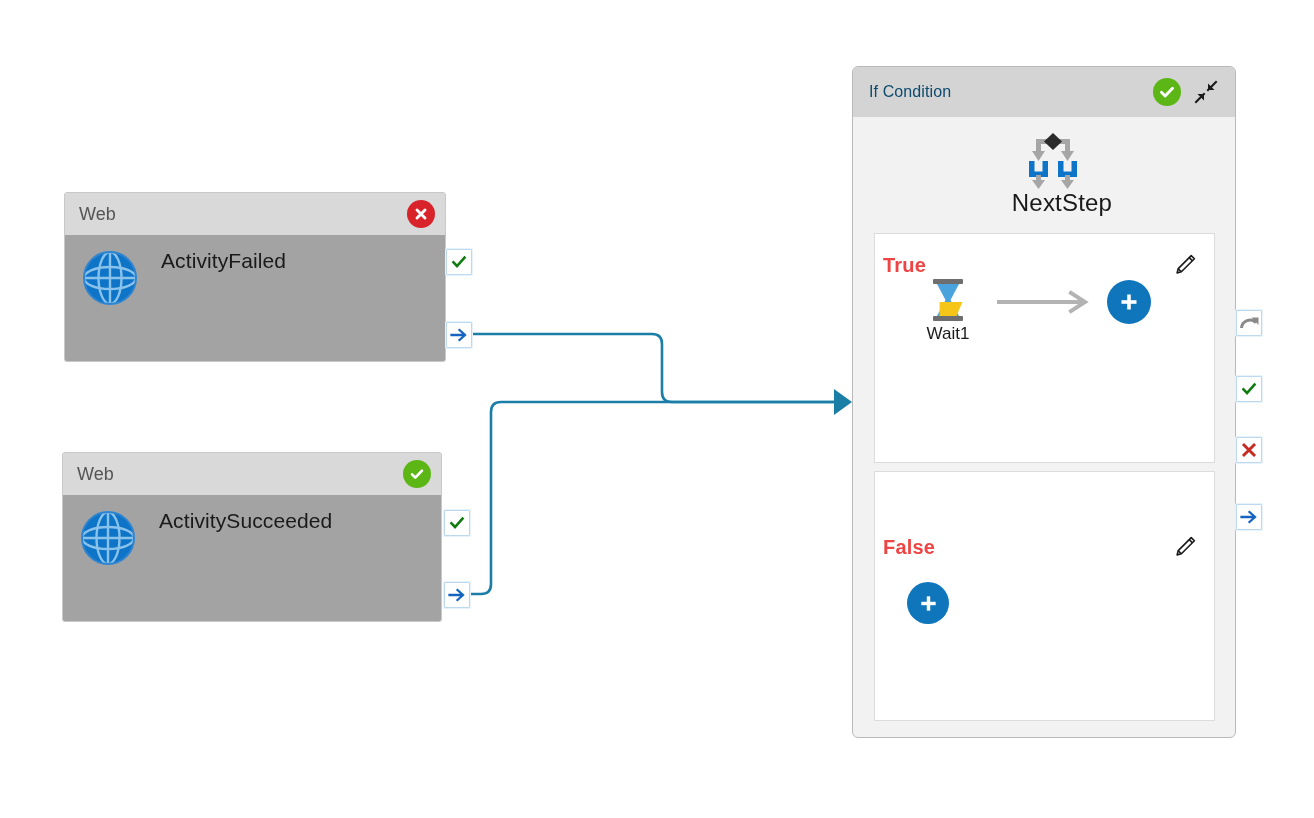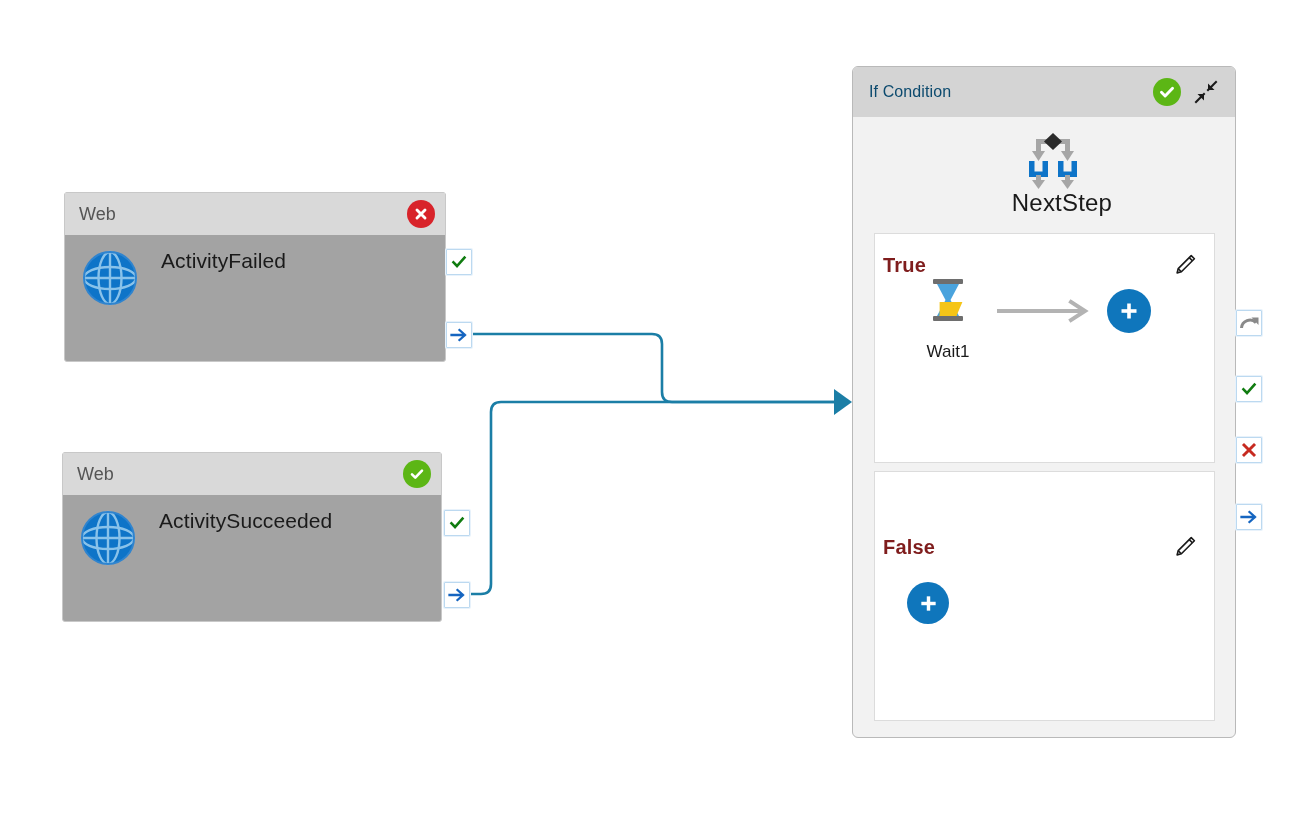--- a/index.html
+++ b/index.html
@@ -145,21 +145,21 @@
   }
   .branch + .branch { margin-top: 8px; }
   .branch-head {
     display: flex;
     align-items: center;
     padding: 18px 16px 0 8px;
   }
   .branch-name {
     font-size: 20px;
     font-weight: bold;
-    color: #7f1d1d;
+    color: #ef4444;
     flex: 1;
     letter-spacing: .2px;
   }
   .pencil { width: 26px; height: 26px; flex:0 0 auto; }
 
   .branch-content {
     display: flex;
     align-items: center;
     padding-left: 38px;
   }
@@ -167,21 +167,21 @@
   .wait-node {
     display: flex;
     flex-direction: column;
     align-items: center;
     width: 70px;
   }
   .hourglass { width: 40px; height: 44px; }
   .wait-label {
     font-size: 17px;
     color: #1a1a1a;
-    margin-top: 20px;
+    margin-top: 2px;
   }
   .flow-arrow { width: 96px; height: 26px; margin: 0 14px 18px 14px; }
 
   .plus-btn {
     width: 44px; height: 44px;
     border-radius: 50%;
     background: #0f76bc;
     display: flex; align-items: center; justify-content: center;
     flex: 0 0 auto;
   }

